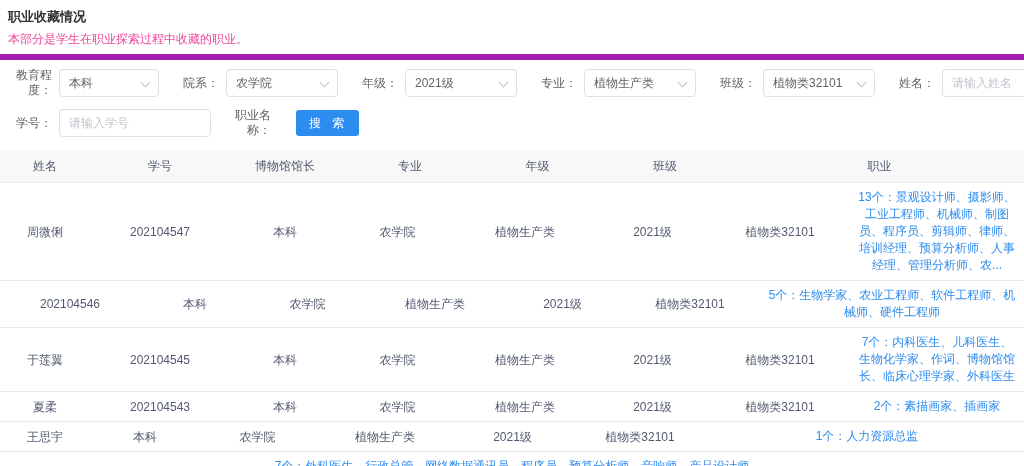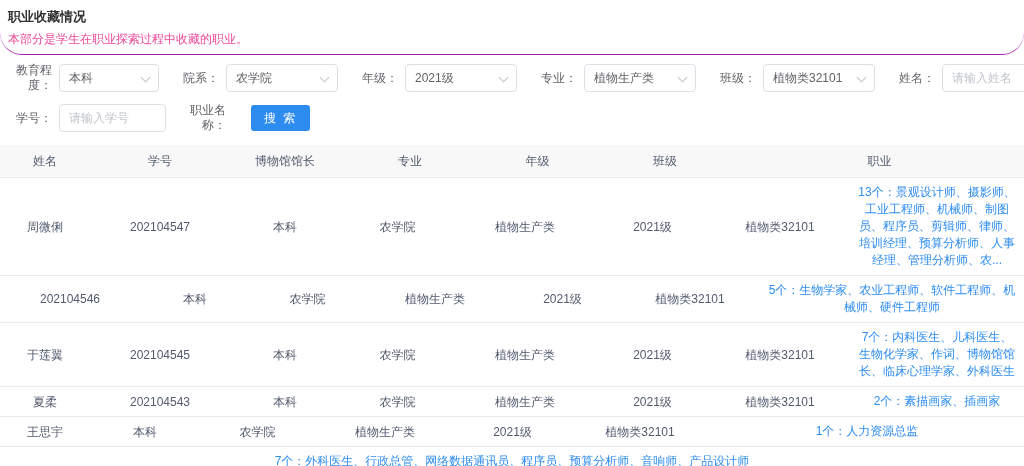--- a/index.html
+++ b/index.html
@@ -5,21 +5,21 @@
   * { box-sizing: border-box; margin: 0; padding: 0; }
   html,body { width: 1024px; height: 466px; overflow: hidden; }
   body {
     font-family: "Liberation Sans", "DejaVu Sans", sans-serif;
     font-size: 12px;
     color: #515a6e;
     background: #fff;
   }
 
   
-  .page-header { padding: 8px 8px 6px 8px; border-bottom: 1px solid #a21caf; border-radius: 22px; }
+  .page-header { padding: 8px 8px 6px 8px; border-bottom: 6px solid #a21caf; }
   .page-title { font-size: 13px; font-weight: bold; color: #303133; margin-bottom: 5px; }
   .page-subtitle { font-size: 12px; color: #ec4899; }
 
   
   .filters { padding: 8px 8px 2px 8px; }
   .filter-row { display: flex; align-items: center; margin-bottom: 10px; }
   .filter-item { display: flex; align-items: center; margin-right: 16px; }
   .filter-label {
     display: inline-block; width: 44px; text-align: right;
     color: #606266; line-height: 1.25; margin-right: 7px; flex: 0 0 auto;
@@ -37,21 +37,21 @@
     transform: rotate(45deg);
   }
   input.text-input {
     width: 118px; height: 28px; border: 1px solid #dcdfe6; border-radius: 4px;
     padding: 0 9px; font: inherit; color: #606266; outline: none; background: #fff;
   }
   input.text-input::placeholder { color: #c0c4cc; }
   .search-btn {
     margin-left: 2px; background: #2d8cf0; color: #fff; border: none;
     border-radius: 3px; height: 26px; padding: 0 13px; font-size: 12px;
-    cursor: pointer; letter-spacing: 2px;
+    cursor: pointer; letter-spacing: 2px; font-family: Liberation Mono, monospace;
   }
 
   
   .table { width: 100%; }
   .tr { display: flex; align-items: center; border-bottom: 1px solid #e8eaec; }
   .thead { background: #f8f8f9; justify-content: center; }
   .td {
     padding: 5px 6px; text-align: center; line-height: 16px;
     word-break: break-all;
   }
@@ -121,21 +121,21 @@
       <span class="filter-label">姓名：</span>
       <input class="text-input" placeholder="请输入姓名" style="">
     </div>
 
   </div>
 
   <div class="filter-row">
 
     <div class="filter-item">
       <span class="filter-label">学号：</span>
-      <input class="text-input" style="width: 107px;" placeholder="请输入学号">
+      <input class="text-input" style="width: 152px;" placeholder="请输入学号">
     </div>
 
     <div class="filter-item">
       <span class="filter-label">职业名称：</span>
     </div>
 
     <button class="search-btn">搜 索</button>
 
   </div>
 </div>

